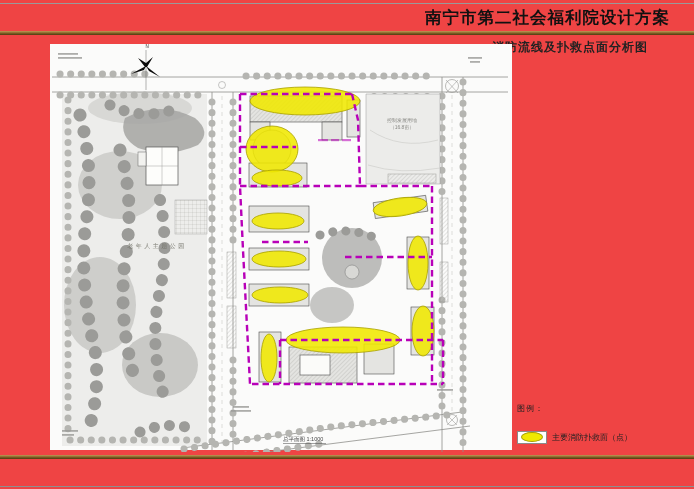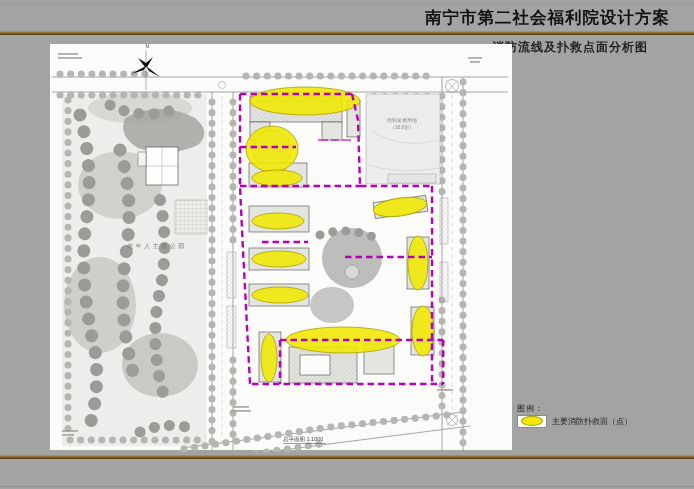--- a/index.html
+++ b/index.html
@@ -1,31 +1,31 @@
 <!DOCTYPE html>
 <html><head>
 <meta charset="utf-8">
 <style>
   html,body{margin:0;padding:0;background:#fff;}
-  .sheet{position:relative;width:694px;height:489px;background:#a3a3a3;overflow:hidden;
+  .sheet{position:relative;width:694px;height:489px;background:#ef4444;overflow:hidden;
          font-family:"Liberation Sans",sans-serif;}
   .hairline{position:absolute;left:0;width:694px;height:1px;background:#9a9a9a;}
   .hairline.top{top:3px;}
   .hairline.bottom{top:486px;background:#8f8f8f;}
   .brown-rule{position:absolute;left:0;width:694px;height:4px;
               background:linear-gradient(#c19a55,#7a5a22 60%,#4f3a12);}
   .brown-rule.upper{top:31px;}
   .brown-rule.lower{top:455px;}
   .doc-title{position:absolute;top:7px;right:24px;font-size:16.5px;font-weight:bold;
              color:#111;letter-spacing:1px;}
   .doc-subtitle{position:absolute;top:39px;right:46px;font-size:12px;font-weight:bold;
                 color:#222;letter-spacing:1px;}
   .map-svg{position:absolute;left:48px;top:40px;}
   .legend{position:absolute;left:517px;top:403px;font-size:8px;color:#222;}
-  .legend-title{margin-bottom:0;letter-spacing:1px;}
+  .legend-title{margin-bottom:16px;letter-spacing:1px;}
   .legend-row{display:flex;align-items:center;height:14px;}
   .legend-cell{width:30px;height:13px;border:1px solid #8a8a8a;background:#fff;
                display:flex;align-items:center;justify-content:center;box-sizing:border-box;}
   .legend-row+.legend-row .legend-cell{margin-top:-1px;}
   .sym-ellipse{width:20px;height:8px;background:#f0e800;border:1px solid #a8a000;
                border-radius:50%/50%;}
   .sym-dashes{width:22px;height:3px;
      background:repeating-linear-gradient(90deg,#b800b8 0 5px,transparent 5px 8px);}
   .legend-label{margin-left:5px;white-space:nowrap;}
 </style>

